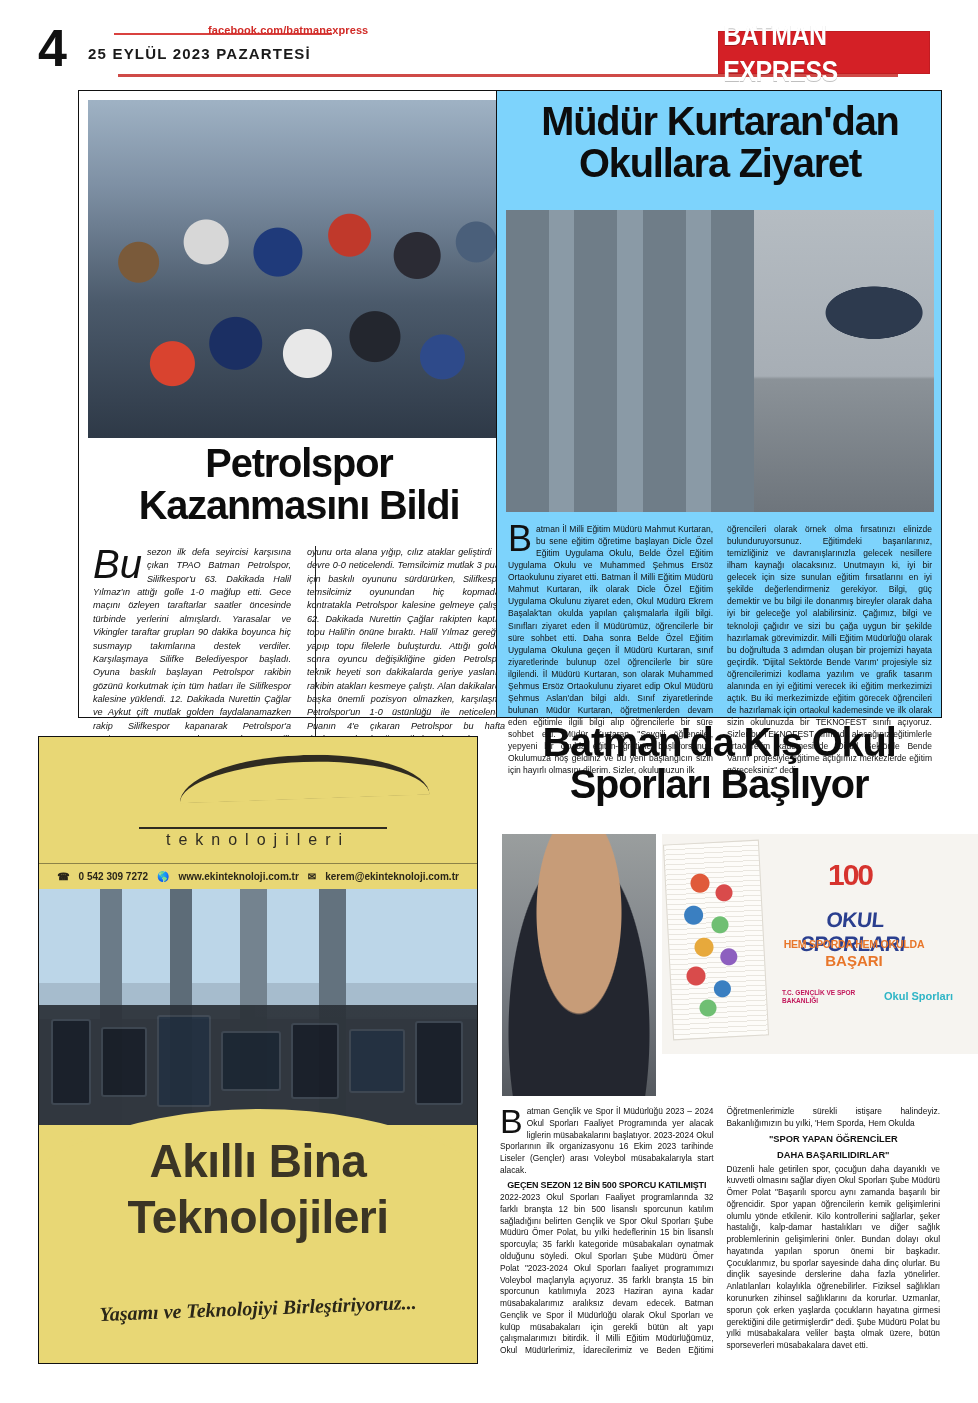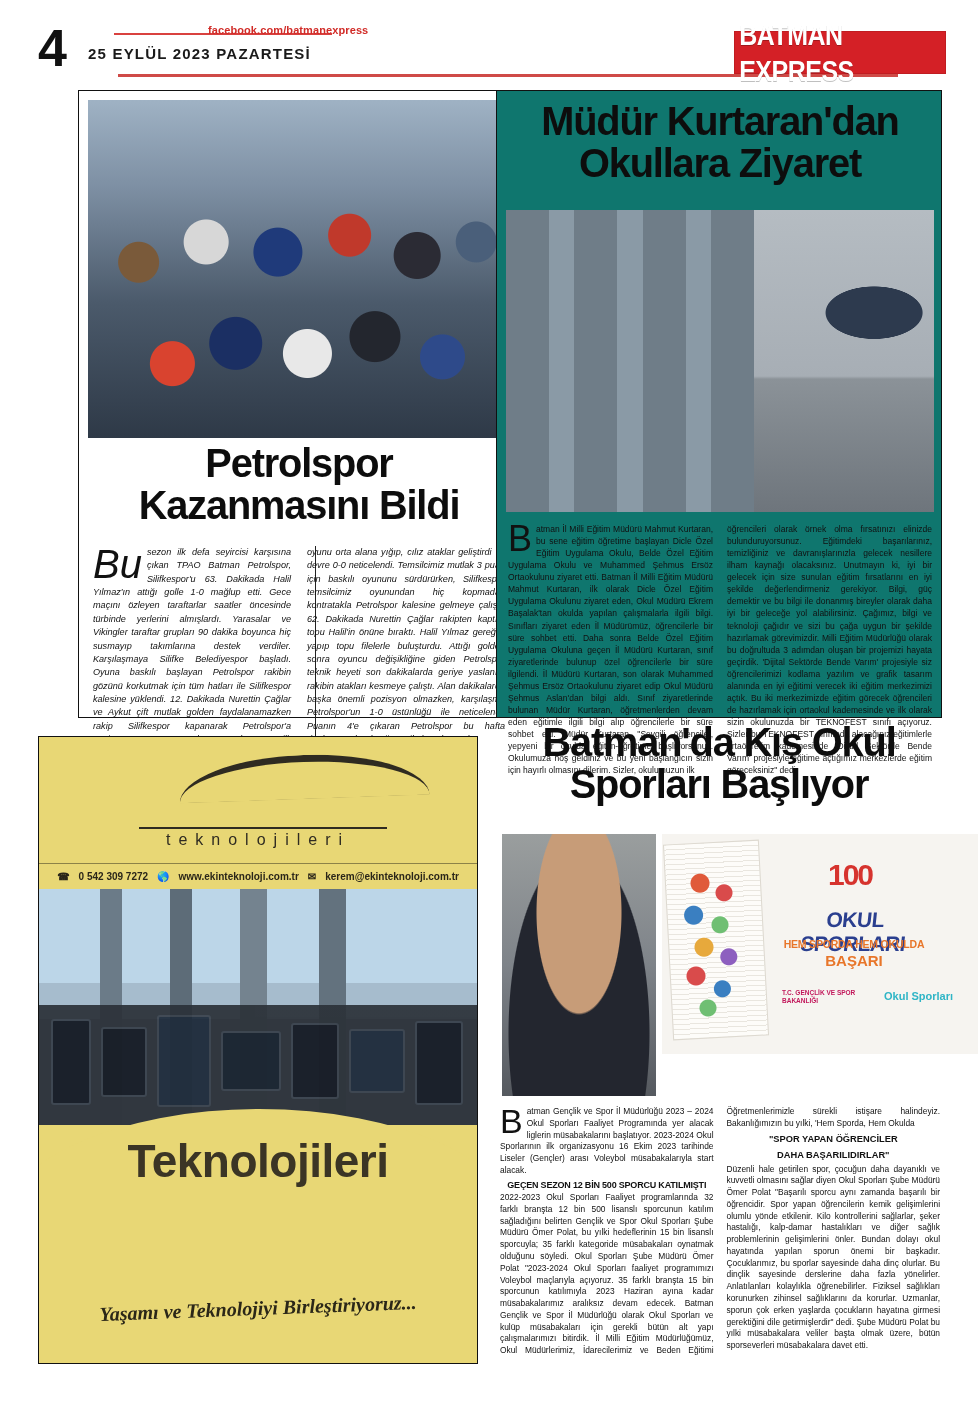--- a/index.html
+++ b/index.html
@@ -41,21 +41,21 @@
   }
   .section-tab {
     position: absolute; left: 420px; top: 32px; width: 180px; height: 42px;
     background: #fae4dc;
   }
   .section-tab span {
     display: block; text-align: center; line-height: 42px;
     font-size: 20px; font-weight: 400; letter-spacing: 3px; color: #111;
   }
   .brand-box {
-    position: absolute; right: 32px; top: 31px; width: 212px; height: 43px;
+    position: absolute; right: 48px; top: 31px; width: 212px; height: 43px;
     background: #d42026;
     display: flex; align-items: center; justify-content: center;
     border: 1px solid #c01c21;
   }
   .brand-box span {
     color: #ffffff; font-weight: 900; font-size: 26px;
     letter-spacing: -0.5px; font-family: "Liberation Sans", sans-serif;
     transform: scaleY(1.15) scaleX(0.96);
     text-shadow: 0 1px 0 rgba(0,0,0,.25);
   }
@@ -89,21 +89,21 @@
     padding: 3px 5px 0 0; font-family: "Liberation Sans", sans-serif;
   }
   .col-divider-left {
     position: absolute; left: 236px; top: 455px; width: 1px; height: 258px;
     background: #222;
   }
 
   
   #right-top {
     left: 496px; top: 90px; width: 446px; height: 628px;
-    background: #0f766e; border: 1px solid #111; padding-left: 45px;
+    background: #7dd3fc; border: 1px solid #111; padding-left: 45px;
   }
   .headline-right {
     position: absolute; left: 8px; top: 10px; width: 430px;
     text-align: center; font-weight: 900; color: #0d0d0d;
     font-size: 41px; line-height: 1.02; letter-spacing: -1.2px;
     transform: scaleX(0.97);
   }
   .photo-right {
     position: absolute; left: 9px; top: 119px; width: 428px; height: 302px;
     overflow: hidden; background: #8a9aa6;
@@ -339,20 +339,21 @@
       <div class="device" style="left:62px;top:22px;width:46px;height:70px;"></div>
       <div class="device" style="left:118px;top:10px;width:54px;height:92px;background:#1d2a3a;"></div>
       <div class="device" style="left:182px;top:26px;width:60px;height:60px;background:#16202c;"></div>
       <div class="device" style="left:252px;top:18px;width:48px;height:76px;"></div>
       <div class="device" style="left:310px;top:24px;width:56px;height:64px;background:#1d2a3a;"></div>
       <div class="device" style="left:376px;top:16px;width:48px;height:84px;"></div>
     </div>
   </div>
   <div class="ad-curve"></div>
   <div class="ad-slogan1">
+    <div>Akıllı Bina</div>
     <div>Teknolojileri</div>
   </div>
   <div class="ad-slogan2">Yaşamı ve Teknolojiyi Birleştiriyoruz...</div>
 </div>
 
 <div class="panel" id="right-bottom">
   <div class="headline-right2">
     <div>Batman'da Kış Okul</div>
     <div>Sporları Başlıyor</div>
   </div>

